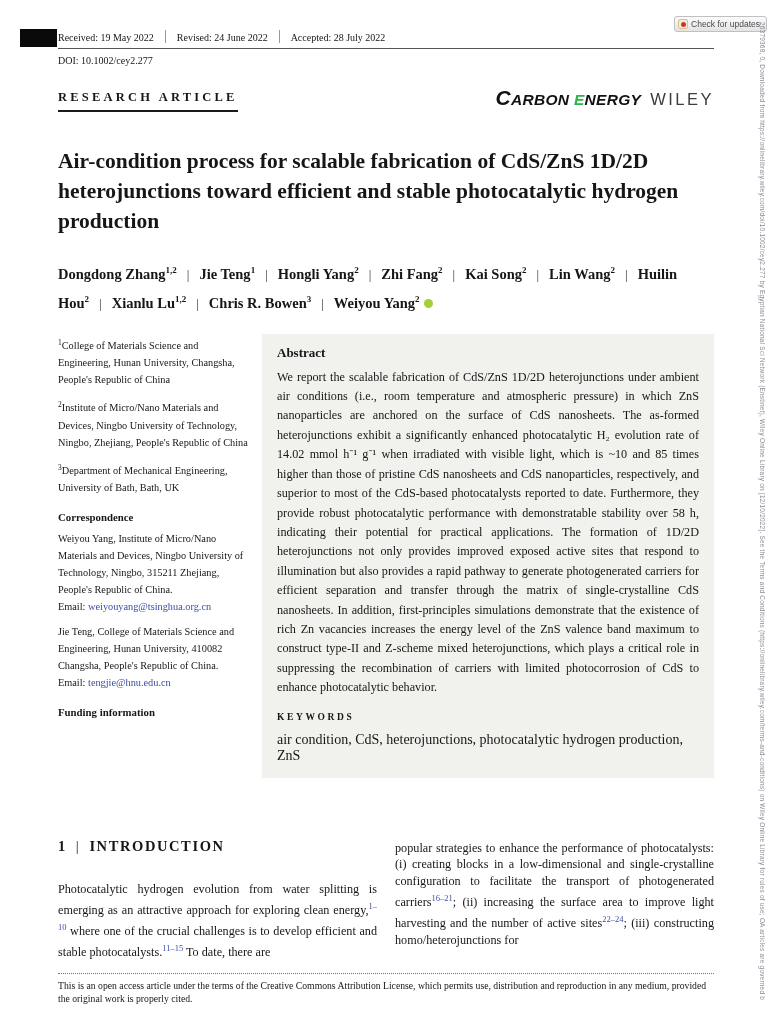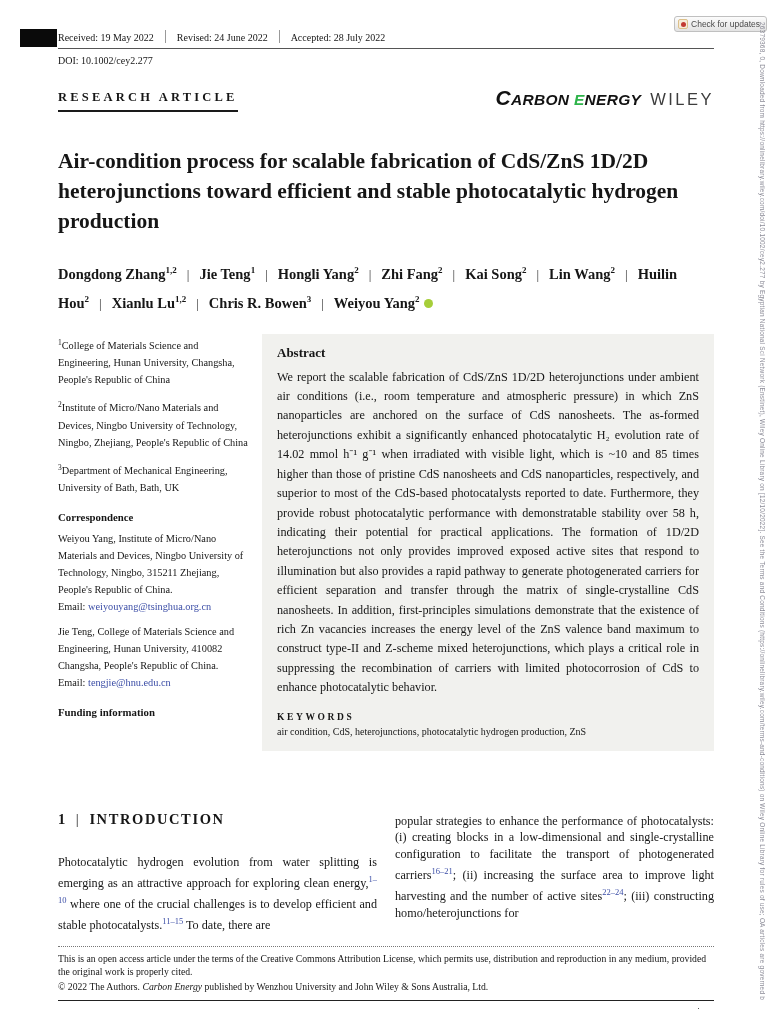--- a/index.html
+++ b/index.html
@@ -57,21 +57,21 @@
   .left-col p { margin-bottom:8px; }
   .left-col sup { font-size:7.5px; }
   .left-heading { font-weight:bold; font-size:10.8px; margin:13px 0 4px 0; }
   .email-link { color:#3b4da6; text-decoration:none; }
   .corr-entry { margin-bottom:10px; }
 
   .abstract-box { flex:1; margin-left:10px; background:#f1f1ee; padding:11px 15px 14px 15px; }
   .abstract-heading { font-size:13px; font-weight:bold; margin-bottom:7px; }
   .abstract-text { font-size:12.2px; line-height:19.4px; text-align:justify; }
   .kw-heading { margin-top:14px; font-size:9.5px; font-weight:bold; letter-spacing:2.6px; }
-  .kw-text { margin-top:4px; font-size:10px; }
+  .kw-text { margin-top:10px; font-size:14px; }
 
   
   .intro { display:flex; gap:18px; margin-top:60px; }
   .intro-col { flex:1; font-size:12.2px; line-height:16.8px; text-align:justify; }
   .intro-heading { font-size:14.5px; font-weight:bold; letter-spacing:1.6px; }
   .intro-heading .sep { font-weight:normal; padding:0 9px; }
   .intro-col .body-p { margin-top:27px; }
   .intro-col .body-p2 { margin-top:2px; }
   sup.ref { font-size:8.5px; color:#3b4da6; }
 

